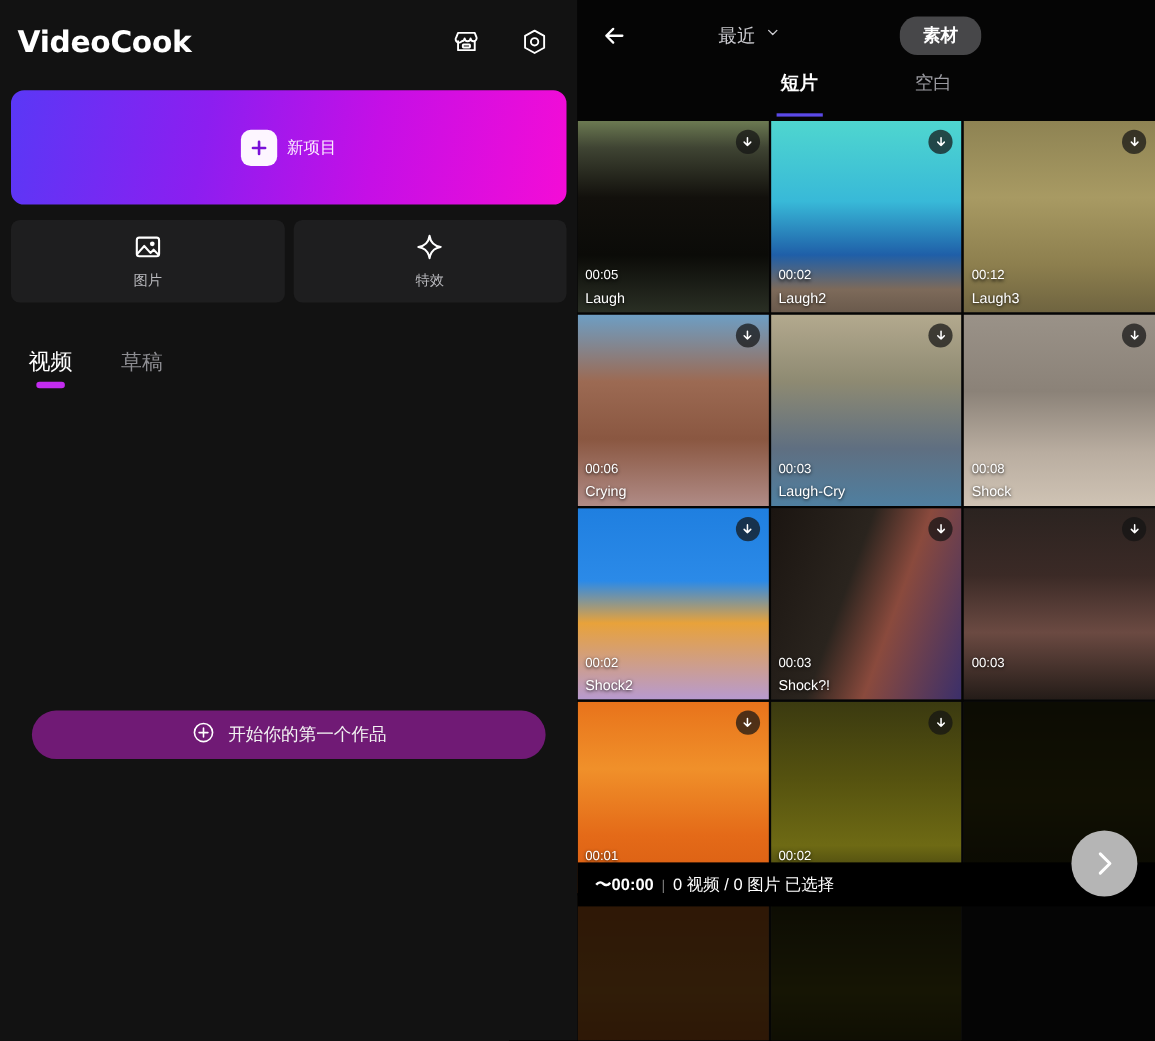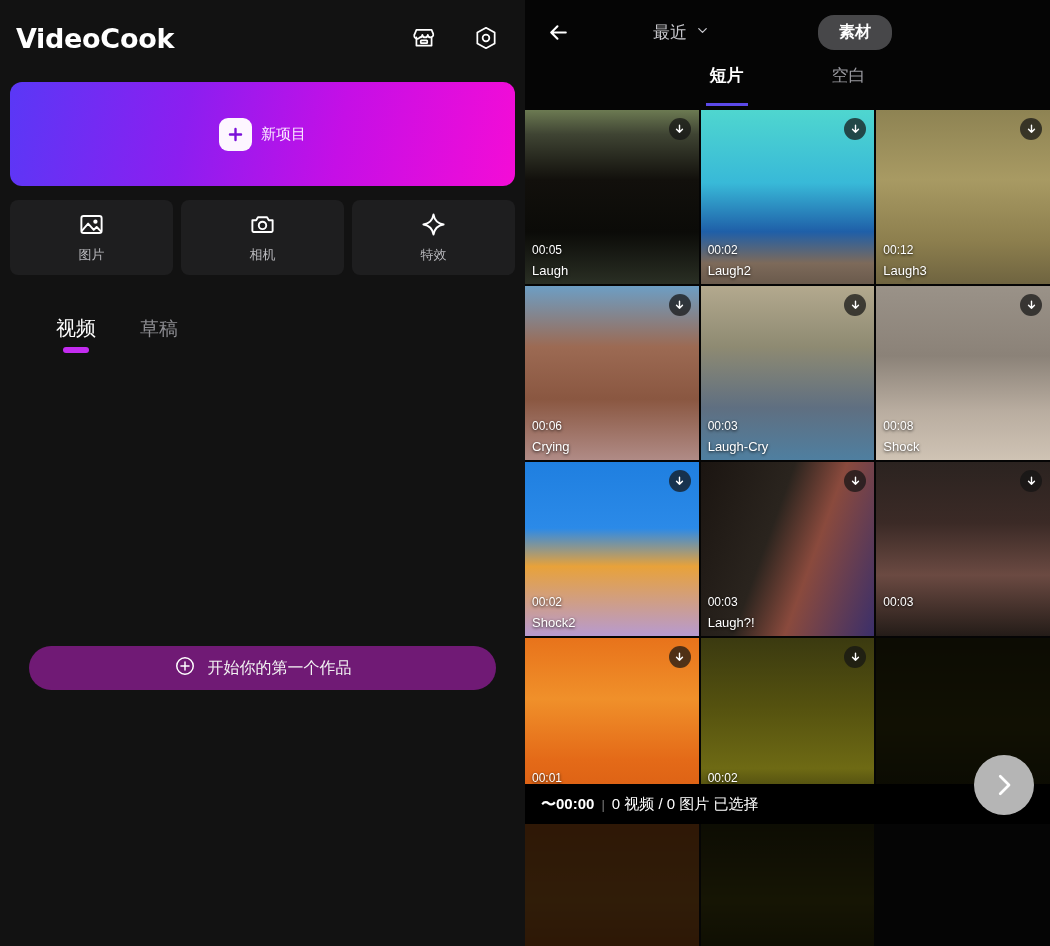--- a/index.html
+++ b/index.html
@@ -44,21 +44,21 @@
 
   .tools { display: flex; gap: 8px; padding: 14px 10px 0 10px; }
   .tool {
     flex: 1 1 0; height: 75px; background: #1e1e1f; border-radius: 8px;
     display: flex; flex-direction: column; align-items: center; justify-content: center;
     gap: 8px; cursor: pointer;
   }
   .tool svg { display: block; }
   .tool-label { font-size: 13px; color: #b9b9bd; }
 
-  .ltabs { display: flex; align-items: flex-end; gap: 44px; padding: 40px 0 0 26px; margin-left: 30px; }
+  .ltabs { display: flex; align-items: flex-end; gap: 44px; padding: 40px 0 0 26px; }
   .ltab { position: relative; cursor: pointer; padding-bottom: 11px; }
   .ltab .t { font-size: 19px; color: #8d8d92; }
   .ltab.active .t { color: #ffffff; font-size: 20px; }
   .ltab.active::after {
     content: ""; position: absolute; left: 50%; transform: translateX(-50%);
     bottom: 0; width: 26px; height: 6px; border-radius: 3px; background: #c32cf0;
   }
 
   .first-work {
     position: absolute; left: 29px; right: 29px; top: 646px; height: 44px;
@@ -174,29 +174,20 @@
             <rect x="3" y="4.5" width="18" height="15" rx="2"></rect>
             <circle cx="15.5" cy="9.5" r="1.9" fill="#fff" stroke="none"></circle>
             <path d="M3.4 17.6 L9 11.2 l5 5.6 l2.6-2.6 l4 4.2"></path>
           </svg>
         </span>
         <span class="tool-label">图片</span>
       </div>
       <div class="tool">
         <span>
           <svg width="27" height="27" viewBox="0 0 24 24" fill="none" stroke="#fff" stroke-width="1.7" stroke-linejoin="round">
-            <path d="M3 8.2 h3.4 L8 5.6 h8 l1.6 2.6 H21 a0 0 0 0 1 0 0 v9.4 a1 1 0 0 1-1 1 H4 a1 1 0 0 1-1-1 Z"></path>
-            <circle cx="12" cy="12.8" r="3.3"></circle>
-          </svg>
-        </span>
-        <span class="tool-label">相机</span>
-      </div>
-      <div class="tool">
-        <span>
-          <svg width="27" height="27" viewBox="0 0 24 24" fill="none" stroke="#fff" stroke-width="1.7" stroke-linejoin="round">
             <path d="M12 3 C12.8 8.2 15.8 11.2 21 12 C15.8 12.8 12.8 15.8 12 21 C11.2 15.8 8.2 12.8 3 12 C8.2 11.2 11.2 8.2 12 3 Z"></path>
           </svg>
         </span>
         <span class="tool-label">特效</span>
       </div>
     </div>
 
     <div class="ltabs">
       <div class="ltab active">
         <span class="t">视频</span>
@@ -319,21 +310,21 @@
           <div class="cname">Shock2</div>
         </div>
         <div class="cell">
           <div class="art" style="background: linear-gradient(110deg, rgb(27, 21, 17) 0%, rgb(42, 36, 30) 40%, rgb(138, 74, 61) 62%, rgb(59, 47, 106) 100%);"></div>
           <div class="dl">
             <svg width="13" height="13" viewBox="0 0 24 24" fill="none" stroke="#fff" stroke-width="2.6" stroke-linecap="round" stroke-linejoin="round">
               <path d="M12 4v13M6.5 11.5L12 17l5.5-5.5"></path>
             </svg>
           </div>
           <div class="dur">00:03</div>
-          <div class="cname">Laugh?!</div>
+          <div class="cname">Shock?!</div>
         </div>
         <div class="cell">
           <div class="art" style="background: linear-gradient(rgb(43, 35, 32) 0%, rgb(59, 42, 38) 35%, rgb(107, 74, 66) 65%, rgb(36, 28, 24) 100%);"></div>
           <div class="dl">
             <svg width="13" height="13" viewBox="0 0 24 24" fill="none" stroke="#fff" stroke-width="2.6" stroke-linecap="round" stroke-linejoin="round">
               <path d="M12 4v13M6.5 11.5L12 17l5.5-5.5"></path>
             </svg>
           </div>
           <div class="dur">00:03</div>
         </div>

